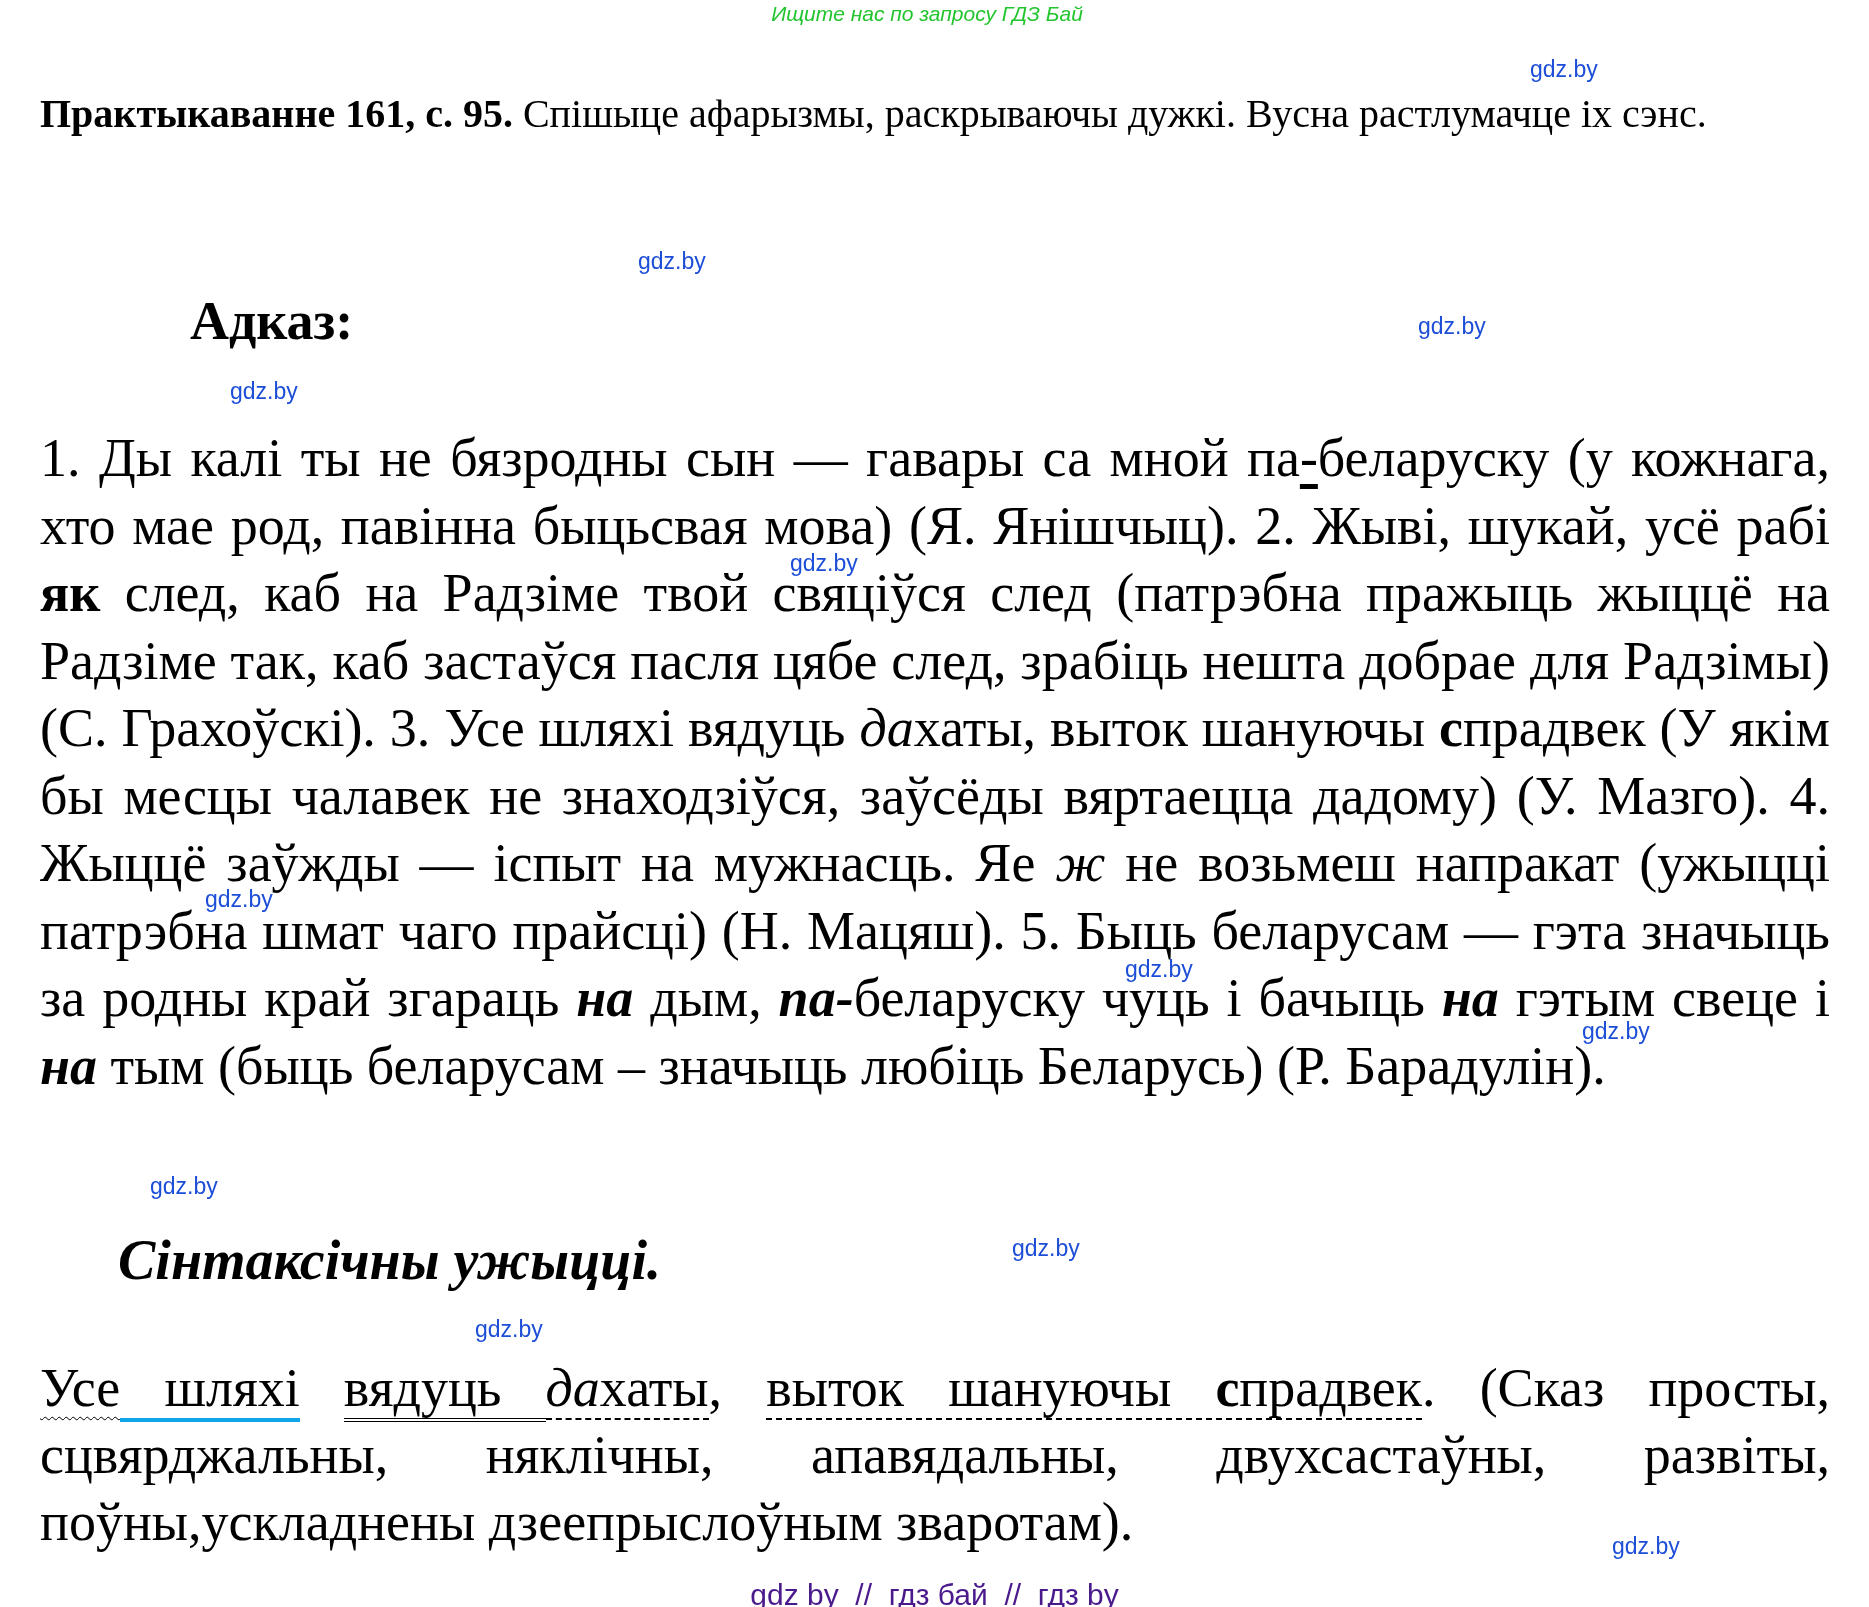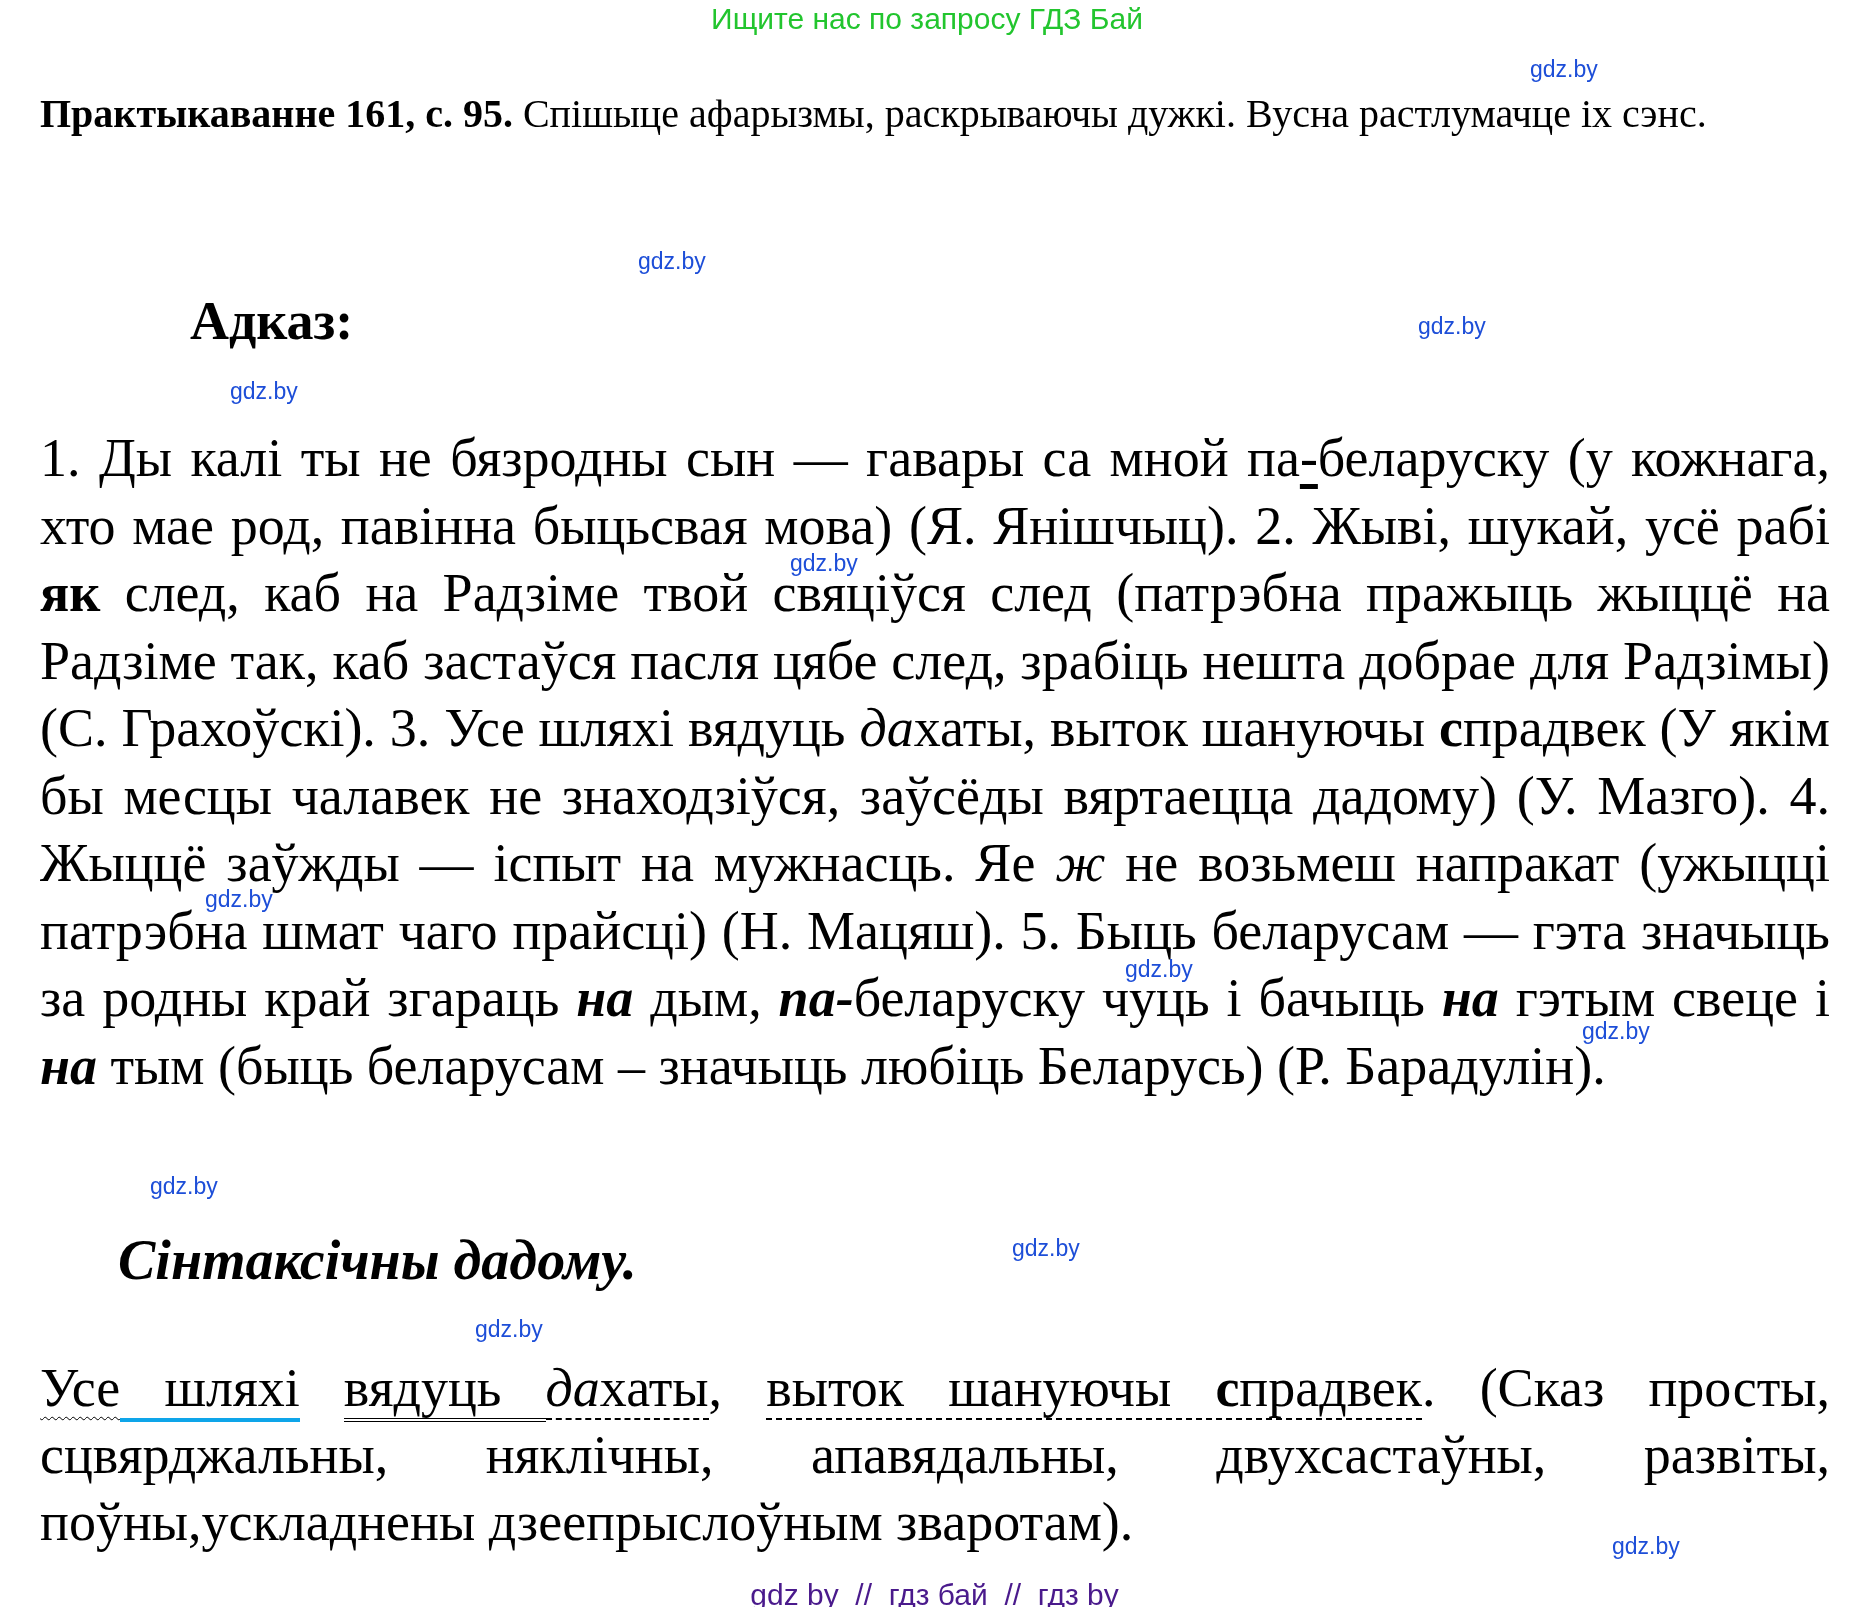--- a/index.html
+++ b/index.html
@@ -1,20 +1,20 @@
 <!DOCTYPE html>
 <html><head>
 <meta charset="utf-8">
 <style>
   html, body { margin: 0; padding: 0; background: #ffffff; }
   body { width: 1869px; height: 1607px; position: relative; overflow: hidden;
          font-family: "Liberation Serif", serif; color: #000; }
   .wm { position: absolute; font-family: "Liberation Sans", sans-serif; font-size: 23px; color: #1d4ed8; line-height: 1; }
   .top-banner { position: absolute; left: 0; width: 1854px; top: 2px; text-align: center;
-                font-family: "Liberation Sans", sans-serif; font-size: 30px; color: #22c52e; }
+                font-family: "Liberation Sans", sans-serif; font-size: 21px; color: #22c52e; font-style: italic; }
   .footer { position: absolute; left: 0; width: 1869px; top: 1578px; text-align: center;
             font-family: "Liberation Sans", sans-serif; font-size: 30px; color: #4a1a8c; white-space: pre; }
   .task { position: absolute; left: 40px; top: 80px; width: 1790px; font-size: 40px; line-height: 68px; text-align: justify; }
   .task b { font-weight: bold; }
   .answer-title { position: absolute; left: 190px; top: 290px; font-size: 54px; font-weight: bold; }
   .answer { position: absolute; left: 40px; top: 425px; width: 1790px; font-size: 54px; line-height: 67.5px; text-align: justify; text-align-last: left; }
   .bi { font-style: italic; font-weight: bold; }
   .syn-title { position: absolute; left: 118px; top: 1228px; font-size: 56px; font-weight: bold; font-style: italic; }
   .syn { position: absolute; left: 40px; top: 1355px; width: 1790px; font-size: 54px; line-height: 67px; text-align: justify; text-align-last: left; }
   .u-wavy { text-decoration: underline wavy; text-decoration-thickness: 1px; text-underline-offset: 10px; }
@@ -27,21 +27,21 @@
 <body>
 
 <div class="top-banner">Ищите нас по запросу ГДЗ Бай</div>
 
 <div class="task"><b>Практыкаванне 161,  с. 95.</b><span> Спішыце афарызмы, раскрываючы дужкі. Вусна растлумачце іх сэнс.</span></div>
 
 <div class="answer-title">Адказ:</div>
 
 <div class="answer"><span>1. Ды калі ты не бязродны сын — гавары са мной па</span><span class="dash-under">-</span><span>беларуску (у кожнага, хто мае род, павінна быцьсвая мова) (Я. Янішчыц). 2. Жыві, шукай, усё рабі </span><b>як</b><span> след, каб на Радзіме твой свяціўся след (патрэбна пражыць жыццё на Радзіме так, каб застаўся пасля цябе след, зрабіць нешта добрае для Радзімы)(С. Грахоўскі). 3. Усе шляхі вядуць </span><i>да</i><span>хаты, выток шануючы </span><b>с</b><span>прадвек (У якім бы месцы чалавек не знаходзіўся, заўсёды вяртаецца дадому) (У. Мазго). 4. Жыццё заўжды — іспыт на мужнасць. Яе </span><i>ж</i><span> не возьмеш напракат  (ужыцці патрэбна шмат чаго прайсці) (Н. Мацяш). 5. Быць беларусам — гэта значыць за родны край згараць </span><span class="bi">на</span><span> дым, </span><span class="bi">па-</span><span>беларуску чуць і бачыць </span><span class="bi">на</span><span> гэтым свеце і </span><span class="bi">на</span><span> тым (быць беларусам – значыць любіць Беларусь)  (Р. Барадулін).</span></div>
 
-<div class="syn-title">Сінтаксічны дадому.</div>
+<div class="syn-title">Сінтаксічны ужыцці.</div>
 
 <div class="syn"><span class="u-wavy">Усе</span><span class="u-single"> шляхі</span> <span class="u-double"><span>вядуць </span></span><span class="u-dashdot"><i>да</i><span>хаты</span></span><span>, </span><span class="u-dashdot"><span>выток шануючы </span><b>с</b><span>прадвек</span></span><span>.</span><span> (Сказ просты, сцвярджальны, няклічны, апавядальны, двухсастаўны, развіты, поўны,ускладнены дзеепрыслоўным зваротам).</span></div>
 
 <div id="wm-layer">
     <div class="wm" style="left: 1530px; top: 58px;">gdz.by</div>
     <div class="wm" style="left: 638px; top: 250px;">gdz.by</div>
     <div class="wm" style="left: 1418px; top: 315px;">gdz.by</div>
     <div class="wm" style="left: 230px; top: 380px;">gdz.by</div>
     <div class="wm" style="left: 790px; top: 552px;">gdz.by</div>
     <div class="wm" style="left: 205px; top: 888px;">gdz.by</div>

